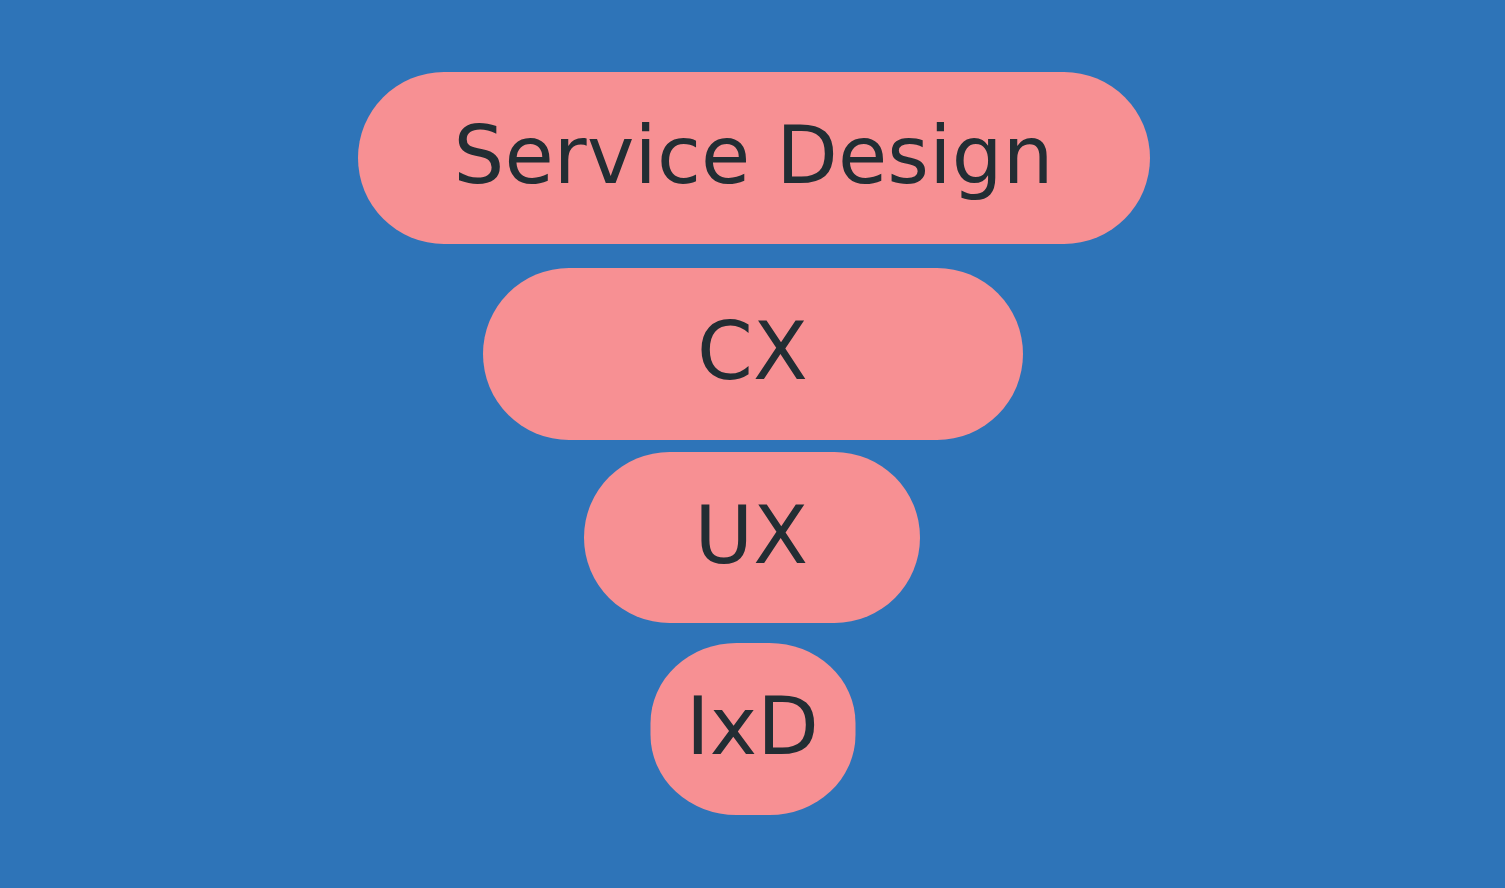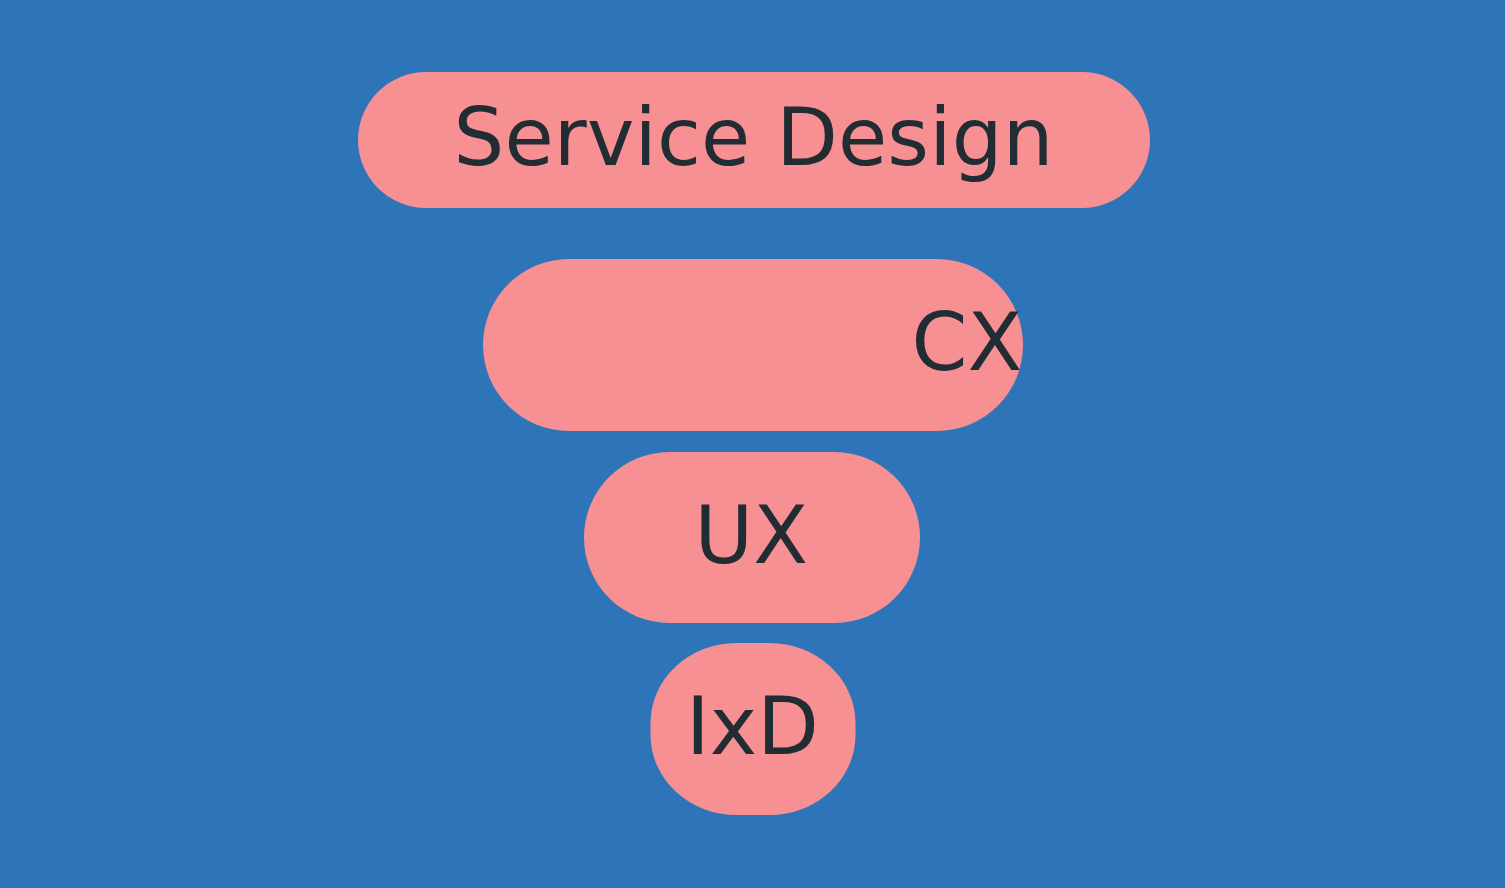--- a/index.html
+++ b/index.html
@@ -39,32 +39,31 @@
     white-space: nowrap;
     text-align: center;
     
     position: relative;
     top: -2px;
   }
   
   .stage-1 {
     top: 72px;
     width: 792px;
-    height: 136px;
+    height: 172px;
     border-radius: 86px;
     margin-left: 1px;
   }
   
   .stage-2 {
-    top: 259px;
+    top: 268px;
     width: 540px;
     height: 172px;
     border-radius: 86px;
     margin-left: 0px;
-    justify-content: flex-end;
   }
   
   .stage-3 {
     top: 452px;
     width: 336px;
     height: 171px;
     border-radius: 86px;
     margin-left: -1px;
   }
   

